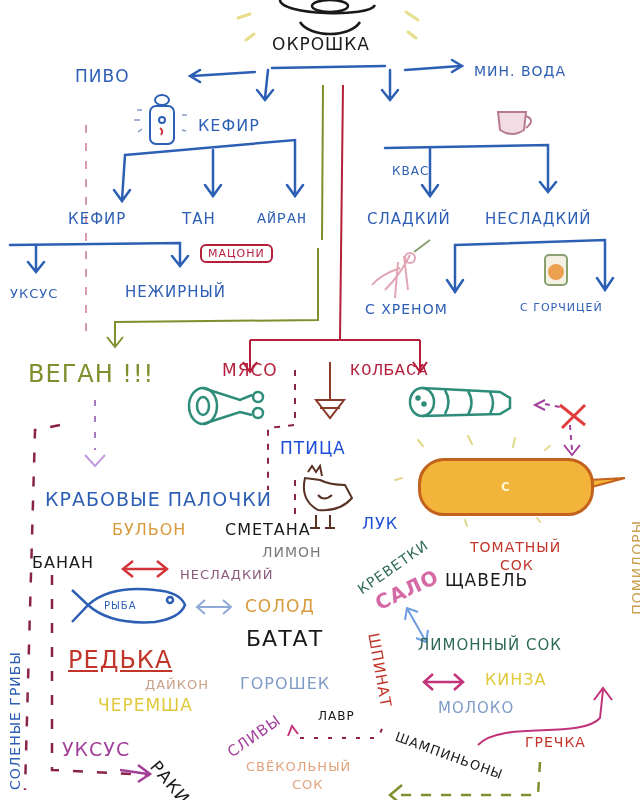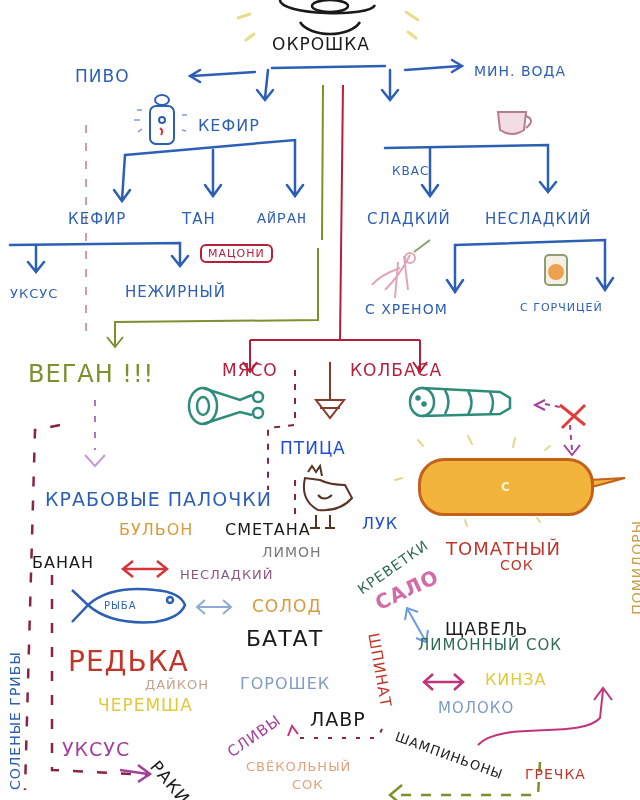--- a/index.html
+++ b/index.html
@@ -6,21 +6,21 @@
   body { width:640px; height:800px; position:relative; overflow:hidden;
          font-family: "DejaVu Sans", sans-serif; }
   .canvas { position:absolute; left:0; top:0; width:640px; height:800px; }
   svg.lines { position:absolute; left:0; top:0; width:640px; height:800px; }
   .lbl { position:absolute; white-space:nowrap; letter-spacing:1px;
          font-family: "DejaVu Sans", sans-serif; line-height:1; }
   .blue { color:#2d5fb5; }
   .black { color:#1a1a1a; }
   .red { color:#b51f3c; }
   .olive { color:#7e8f2e; }
-  .orange { color:#d89a3a;margin-left:7px; }
+  .orange { color:#d89a3a; }
   .pink { color:#d46aa6; }
   .purple { color:#a3419a; }
   .yellow { color:#e0c93a; }
   .peach { color:#e0a27c; }
   .grey-blue { color:#7f9bc8; }
   .gold { color:#c9a04e; }
   .tomato { color:#c2352a; }
   .maroon { color:#1d4ed8; }
   .green-dark { color:#2e6a55; }
   .bubble { position:absolute; left:418px; top:458px; width:170px; height:52px;
@@ -230,57 +230,57 @@
   <span class="lbl blue" style="left:485px;top:212px;font-size:15px;">НЕСЛАДКИЙ</span>
 
   <span class="lbl blue" style="left:10px;top:287px;font-size:13px;">УКСУС</span>
   <span class="lbl blue" style="left:125px;top:285px;font-size:15px;">НЕЖИРНЫЙ</span>
 
   <span class="lbl blue" style="left:365px;top:302px;font-size:14px;">С ХРЕНОМ</span>
   <span class="lbl blue" style="left:520px;top:302px;font-size:11px;">С ГОРЧИЦЕЙ</span>
 
   <span class="lbl olive" style="left:28px;top:362px;font-size:24px;">ВЕГАН !!!</span>
   <span class="lbl red" style="left:222px;top:362px;font-size:17px;">МЯСО</span>
-  <span class="lbl red" style="left:350px;top:362px;font-size:17px;">КОЛБАСА</span>
+  <span class="lbl red" style="left:350px;top:362px;font-size:17px;font-family:Liberation Mono, monospace;">КОЛБАСА</span>
   <span class="lbl maroon" style="left:280px;top:440px;font-size:17px;">ПТИЦА</span>
 
   <div class="bubble">
     <div class="bubble-text">
       <span class="bubble-small">С</span>
     </div>
   </div>
 
   <span class="lbl blue" style="left:45px;top:490px;font-size:19px;">КРАБОВЫЕ ПАЛОЧКИ</span>
   <span class="lbl orange" style="left:112px;top:522px;font-size:16px;">БУЛЬОН</span>
   <span class="lbl black" style="left:225px;top:522px;font-size:16px;">СМЕТАНА</span>
   <span class="lbl" style="left:262px;top:545px;font-size:14px;color:#7a7a7a;">ЛИМОН</span>
   <span class="lbl maroon" style="left:362px;top:516px;font-size:16px;">ЛУК</span>
 
   <span class="lbl black" style="left:32px;top:555px;font-size:16px;">БАНАН</span>
   <span class="lbl" style="left:180px;top:568px;font-size:13px;color:#8a5a7a;">НЕСЛАДКИЙ</span>
   <span class="lbl blue" style="left:104px;top:601px;font-size:10px;">РЫБА</span>
   <span class="lbl orange" style="left:245px;top:598px;font-size:17px;">СОЛОД</span>
   <span class="lbl black" style="left:246px;top:628px;font-size:22px;">БАТАТ</span>
-  <span class="lbl tomato" style="left:68px;top:648px;font-size:28px;">РЕДЬКА</span>
+  <span class="lbl tomato" style="left:68px;top:648px;font-size:24px;text-decoration:underline;">РЕДЬКА</span>
   <span class="lbl" style="left:145px;top:678px;font-size:13px;color:#c7a28a;">ДАЙКОН</span>
   <span class="lbl grey-blue" style="left:240px;top:676px;font-size:16px;">ГОРОШЕК</span>
   <span class="lbl yellow" style="left:98px;top:697px;font-size:17px;">ЧЕРЕМША</span>
   <span class="lbl purple" style="left:62px;top:740px;font-size:19px;">УКСУС</span>
   <span class="lbl black" style="left:160px;top:758px;font-size:17px;transform:rotate(50deg);transform-origin:left top;">РАКИ</span>
   <span class="lbl purple" style="left:225px;top:748px;font-size:15px;transform:rotate(-35deg);transform-origin:left top;">СЛИВЫ</span>
-  <span class="lbl black" style="left:310px;top:710px;font-size:19px;">ЛАВР</span>
+  <span class="lbl black" style="left:318px;top:710px;font-size:12px;">ЛАВР</span>
   <span class="lbl peach" style="left:246px;top:760px;font-size:13px;">СВЁКОЛЬНЫЙ</span>
   <span class="lbl peach" style="left:292px;top:778px;font-size:13px;">СОК</span>
 
   <span class="lbl green-dark" style="left:355px;top:585px;font-size:14px;transform:rotate(-35deg);transform-origin:left top;">КРЕВЕТКИ</span>
   <span class="lbl pink" style="left:372px;top:595px;font-size:20px;font-weight:bold;transform:rotate(-25deg);transform-origin:left top;">САЛО</span>
-  <span class="lbl tomato" style="left:446px;top:540px;font-size:18px;">ТОМАТНЫЙ</span>
+  <span class="lbl tomato" style="left:470px;top:540px;font-size:14px;">ТОМАТНЫЙ</span>
   <span class="lbl tomato" style="left:500px;top:558px;font-size:14px;">СОК</span>
-  <span class="lbl black" style="left:445px;top:621px;font-size:17px;">ЩАВЕЛЬ</span>
+  <span class="lbl black" style="left:445px;top:572px;font-size:17px;">ЩАВЕЛЬ</span>
   <span class="lbl green-dark" style="left:418px;top:638px;font-size:15px;">ЛИМОННЫЙ СОК</span>
   <span class="lbl tomato" style="left:380px;top:632px;font-size:15px;transform:rotate(80deg);transform-origin:left top;">ШПИНАТ</span>
   <span class="lbl yellow" style="left:485px;top:672px;font-size:16px;">КИНЗА</span>
   <span class="lbl grey-blue" style="left:438px;top:701px;font-size:15px;">МОЛОКО</span>
   <span class="lbl black" style="left:398px;top:730px;font-size:13px;transform:rotate(20deg);transform-origin:left top;">ШАМПИНЬОНЫ</span>
-  <span class="lbl tomato" style="left:525px;top:735px;font-size:14px;margin-top:32px;">ГРЕЧКА</span>
+  <span class="lbl tomato" style="left:525px;top:735px;font-size:14px;">ГРЕЧКА</span>
   <span class="lbl gold" style="left:630px;top:520px;font-size:14px;transform:rotate(-90deg) translateX(-100%);transform-origin:left top;">ПОМИДОРЫ</span>
   <span class="lbl blue" style="left:8px;top:790px;font-size:14px;transform:rotate(-90deg);transform-origin:left top;">СОЛЕНЫЕ ГРИБЫ</span>
 </div>
 
 </body></html>

